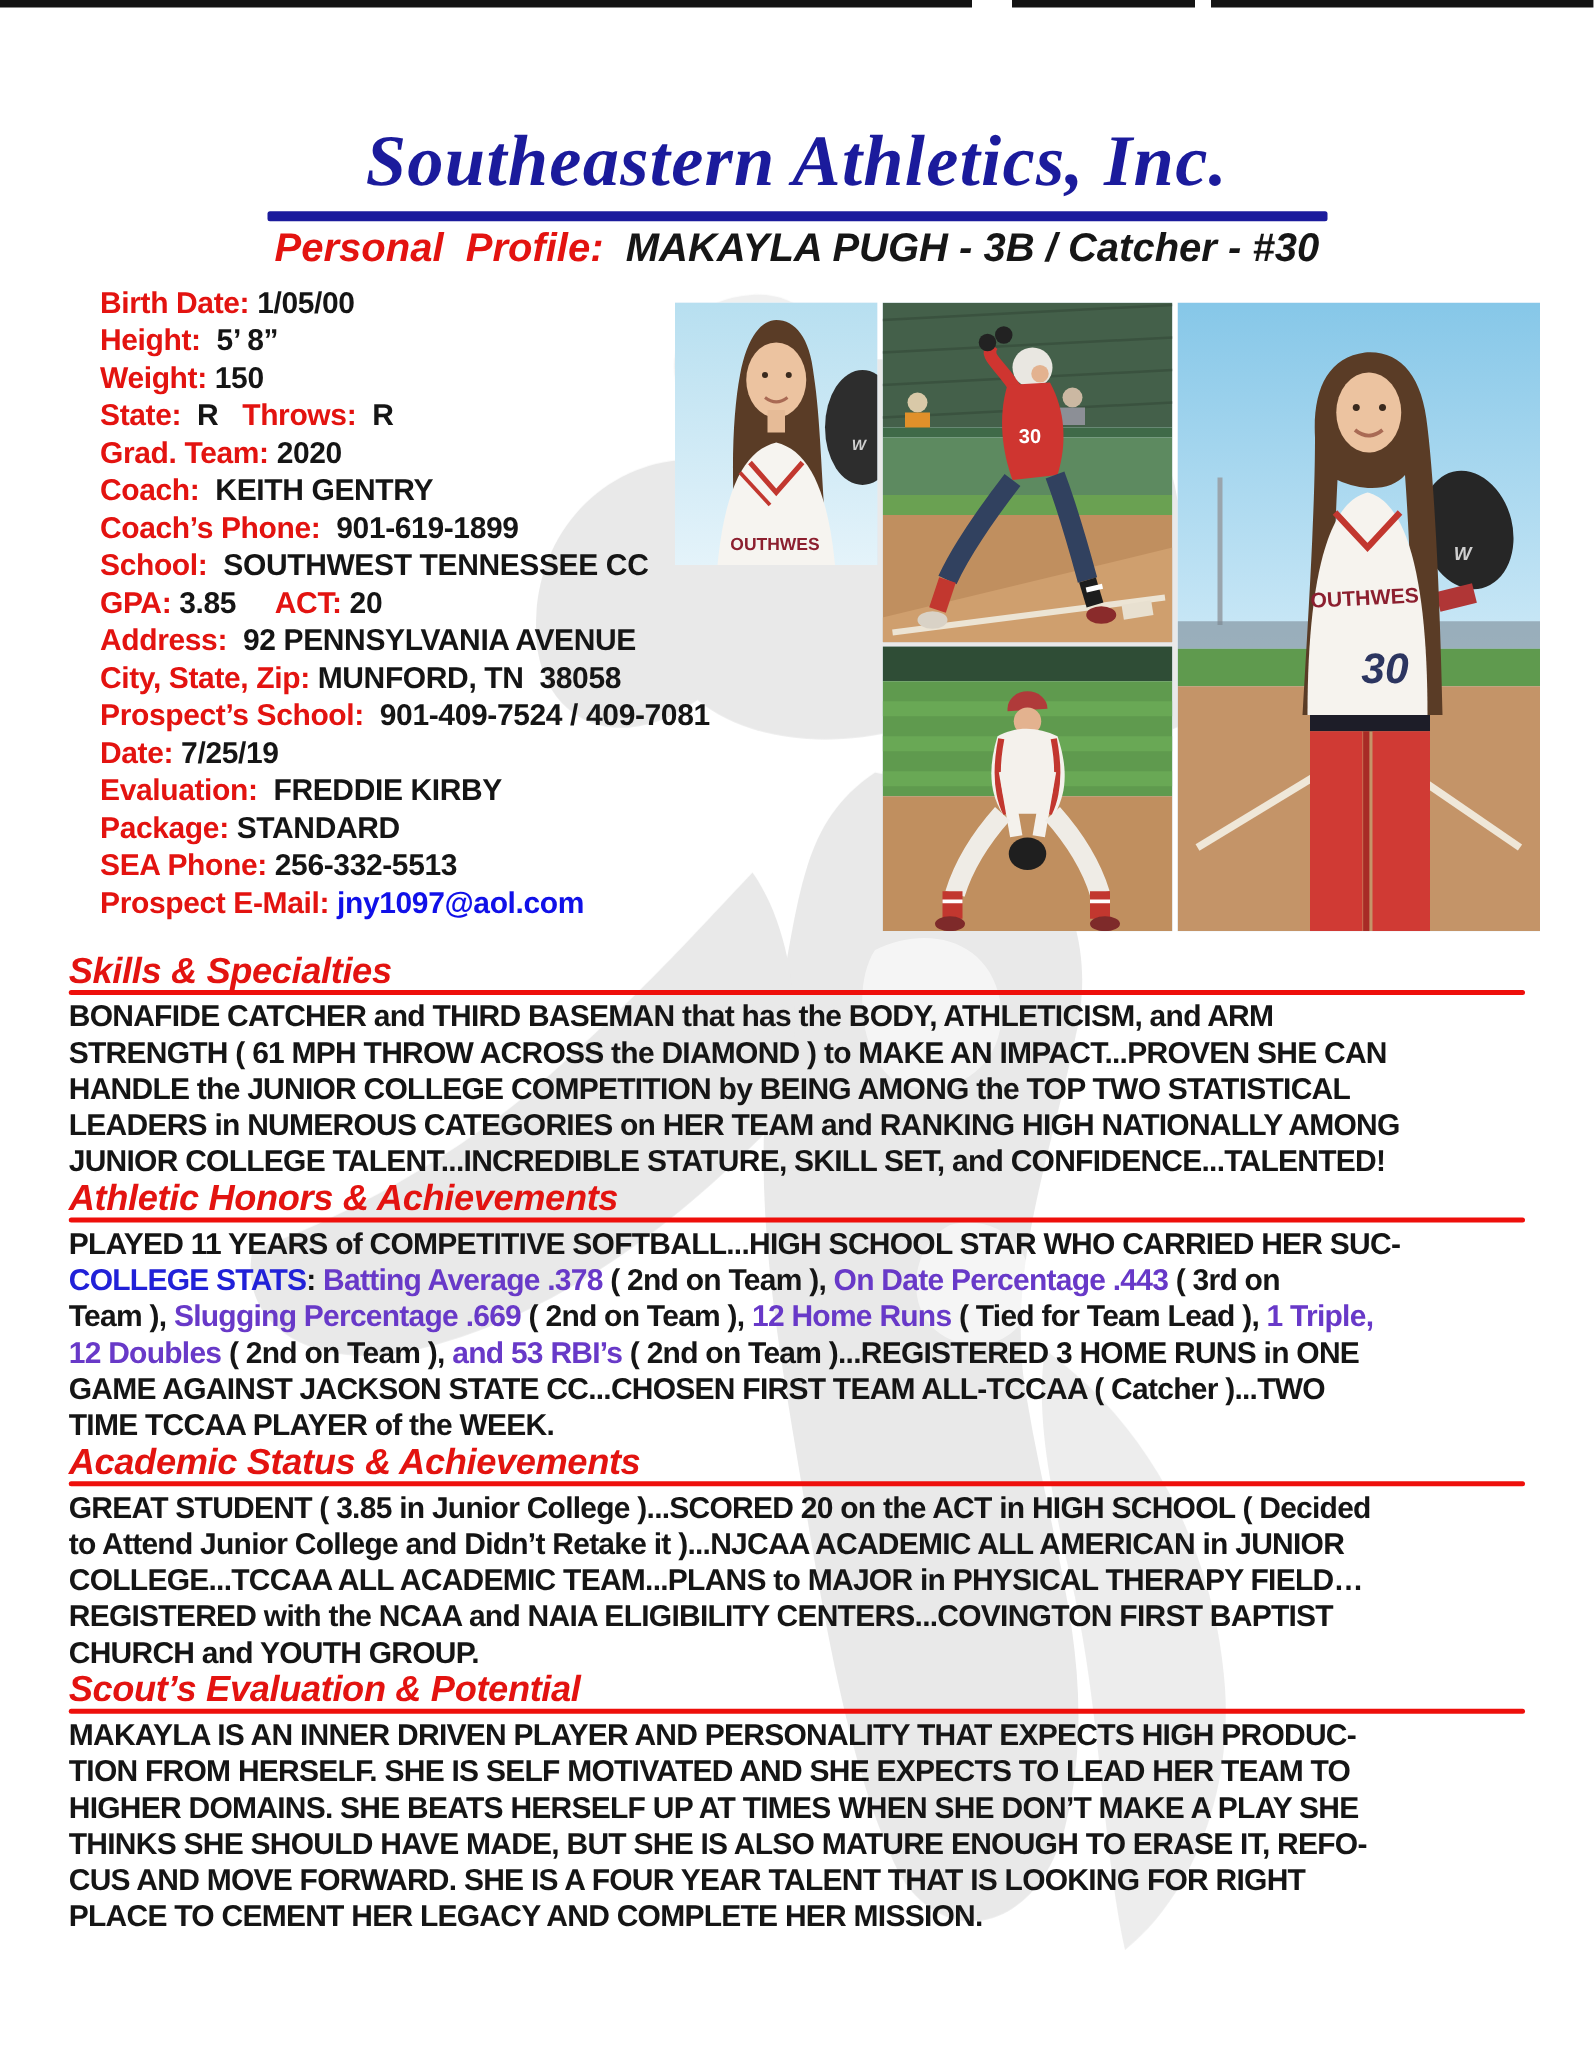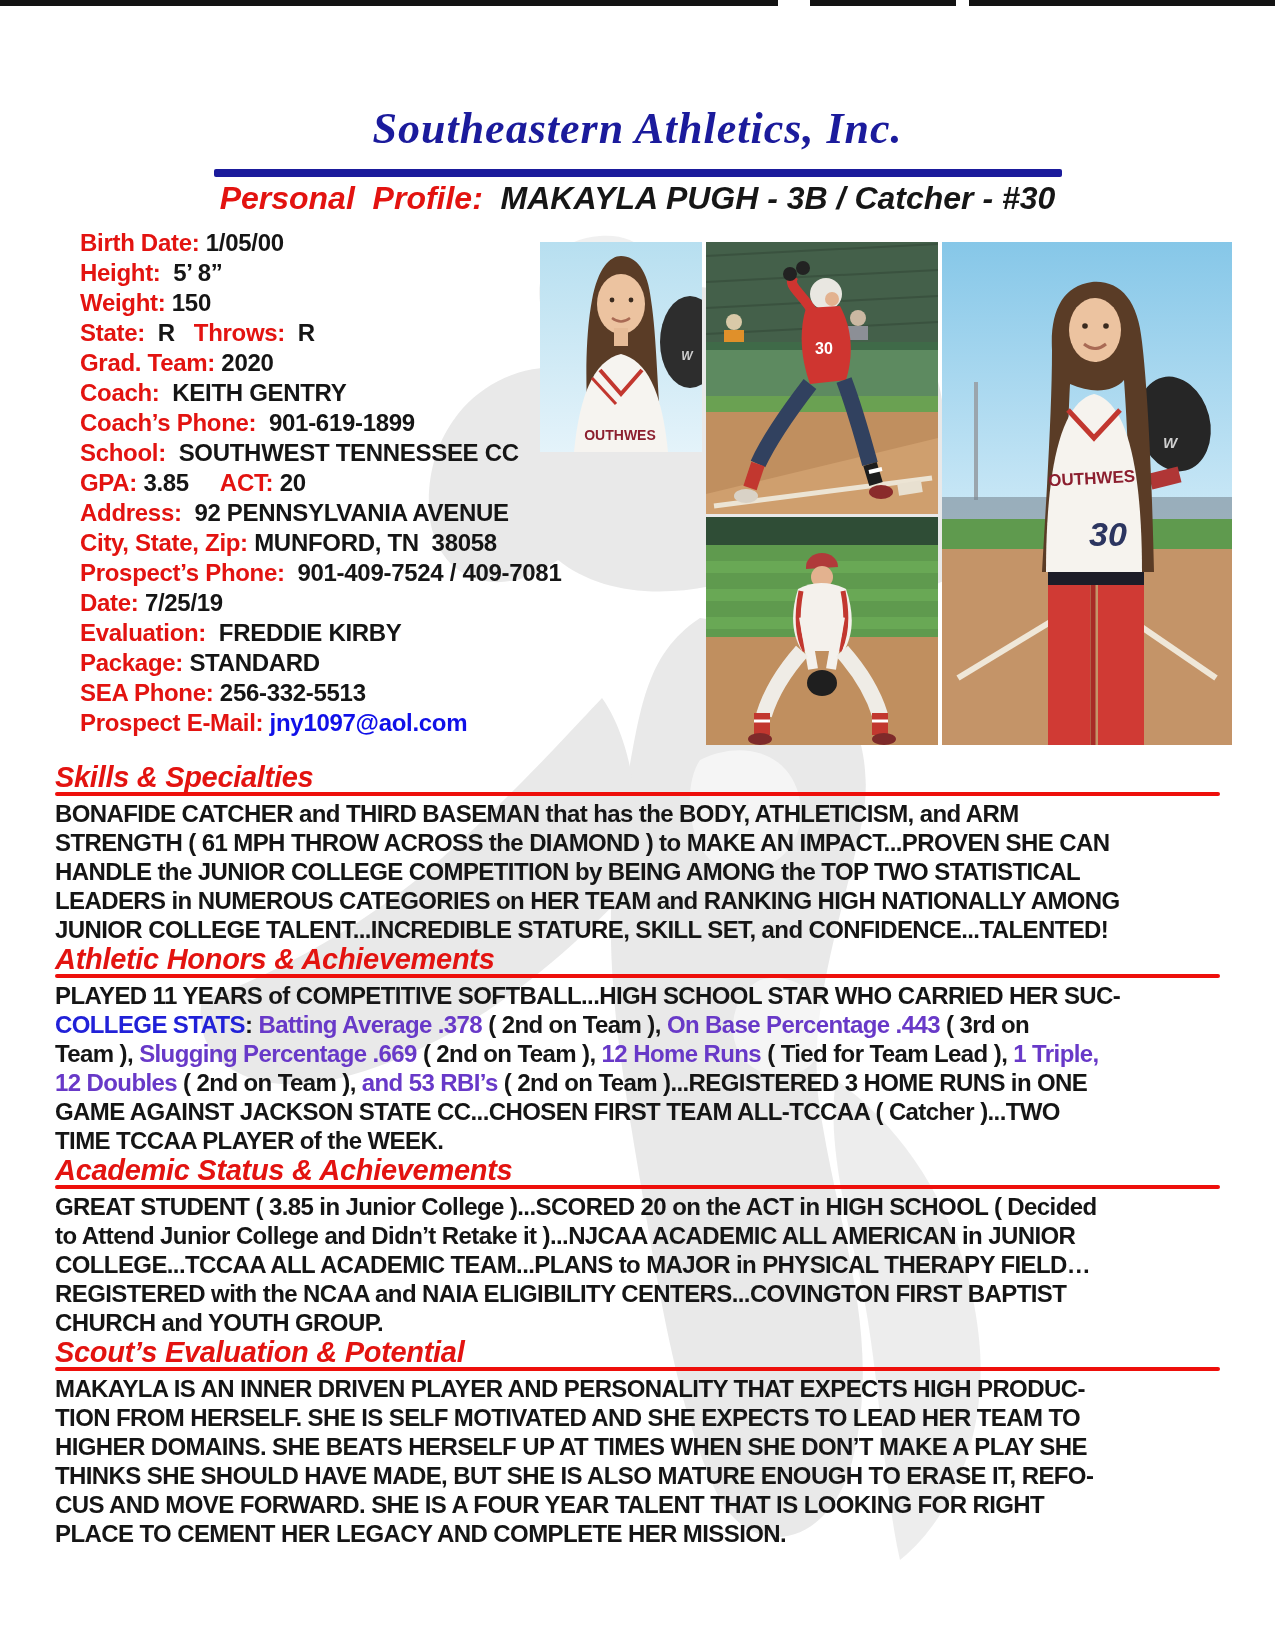--- a/index.html
+++ b/index.html
@@ -14,21 +14,21 @@
     position:absolute;top:0;left:0;width:100%;height:6px;
     background:linear-gradient(90deg,#131313 0 61%,#ffffff 61% 63.5%,#131313 63.5% 75%,#ffffff 75% 76%,#131313 76% 100%);
   }
   
   .watermark{position:absolute;top:0;left:0;z-index:0;}
   
   .header{position:relative;z-index:2;text-align:center;}
   .title{
     margin:0;padding-top:94px;
     font-family:"Liberation Serif",serif;
-    font-size:44px;line-height:70px;
+    font-size:58px;line-height:70px;
     font-weight:bold;font-style:italic;
     color:#1b1b9c;letter-spacing:1px;
   }
   .title-rule{
     width:848px;height:8px;margin:5px auto 0;
     background:#1b1b9c;border-radius:2px;
   }
   .subtitle{
     margin-top:5px;
     font-size:32px;line-height:32px;
@@ -103,21 +103,21 @@
       <div class="detail-line"><span class="c-red">Height:  </span><span class="c-black">5’ 8”</span></div>
       <div class="detail-line"><span class="c-red">Weight: </span><span class="c-black">150</span></div>
       <div class="detail-line"><span class="c-red">State:  </span><span class="c-black">R   </span><span class="c-red">Throws:  </span><span class="c-black">R</span></div>
       <div class="detail-line"><span class="c-red">Grad. Team: </span><span class="c-black">2020</span></div>
       <div class="detail-line"><span class="c-red">Coach:  </span><span class="c-black">KEITH GENTRY</span></div>
       <div class="detail-line"><span class="c-red">Coach’s Phone:  </span><span class="c-black">901-619-1899</span></div>
       <div class="detail-line"><span class="c-red">School:  </span><span class="c-black">SOUTHWEST TENNESSEE CC</span></div>
       <div class="detail-line"><span class="c-red">GPA: </span><span class="c-black">3.85     </span><span class="c-red">ACT: </span><span class="c-black">20</span></div>
       <div class="detail-line"><span class="c-red">Address:  </span><span class="c-black">92 PENNSYLVANIA AVENUE</span></div>
       <div class="detail-line"><span class="c-red">City, State, Zip: </span><span class="c-black">MUNFORD, TN  38058</span></div>
-      <div class="detail-line"><span class="c-red">Prospect’s Phone:  </span><span class="c-black">901-409-7524 / 409-7081</span></div>
+      <div class="detail-line"><span class="c-red">Prospect’s School:  </span><span class="c-black">901-409-7524 / 409-7081</span></div>
       <div class="detail-line"><span class="c-red">Date: </span><span class="c-black">7/25/19</span></div>
       <div class="detail-line"><span class="c-red">Evaluation:  </span><span class="c-black">FREDDIE KIRBY</span></div>
       <div class="detail-line"><span class="c-red">Package: </span><span class="c-black">STANDARD</span></div>
       <div class="detail-line"><span class="c-red">SEA Phone: </span><span class="c-black">256-332-5513</span></div>
       <div class="detail-line"><span class="c-red">Prospect E-Mail: </span><span class="c-link">jny1097@aol.com</span></div>
     </div>
 
   <div class="collage">
 
     <div class="photo ph-headshot">
@@ -256,21 +256,21 @@
         <div class="t-line"><span class="c-black">BONAFIDE CATCHER and THIRD BASEMAN that has the BODY, ATHLETICISM, and ARM</span></div>
         <div class="t-line"><span class="c-black">STRENGTH ( 61 MPH THROW ACROSS the DIAMOND ) to MAKE AN IMPACT...PROVEN SHE CAN</span></div>
         <div class="t-line"><span class="c-black">HANDLE the JUNIOR COLLEGE COMPETITION by BEING AMONG the TOP TWO STATISTICAL</span></div>
         <div class="t-line"><span class="c-black">LEADERS in NUMEROUS CATEGORIES on HER TEAM and RANKING HIGH NATIONALLY AMONG</span></div>
         <div class="t-line"><span class="c-black">JUNIOR COLLEGE TALENT...INCREDIBLE STATURE, SKILL SET, and CONFIDENCE...TALENTED!</span></div>
       </div>
       <div class="section">
         <div class="section-heading">Athletic Honors &amp; Achievements</div>
         <div class="rule"></div>
         <div class="t-line"><span class="c-black">PLAYED 11 YEARS of COMPETITIVE SOFTBALL...HIGH SCHOOL STAR WHO CARRIED HER SUC-</span></div>
-        <div class="t-line"><span class="c-blue">COLLEGE STATS</span><span class="c-black">: </span><span class="c-purple">Batting Average .378</span><span class="c-black"> ( 2nd on Team ), </span><span class="c-purple">On Base Percentage .443</span><span class="c-black"> ( 3rd on</span></div>
+        <div class="t-line"><span class="c-blue">COLLEGE STATS</span><span class="c-black">: </span><span class="c-purple">Batting Average .378</span><span class="c-black"> ( 2nd on Team ), </span><span class="c-purple">On Date Percentage .443</span><span class="c-black"> ( 3rd on</span></div>
         <div class="t-line"><span class="c-black">Team ), </span><span class="c-purple">Slugging Percentage .669</span><span class="c-black"> ( 2nd on Team ), </span><span class="c-purple">12 Home Runs</span><span class="c-black"> ( Tied for Team Lead ), </span><span class="c-purple">1 Triple,</span></div>
         <div class="t-line"><span class="c-purple">12 Doubles</span><span class="c-black"> ( 2nd on Team ), </span><span class="c-purple">and 53 RBI’s</span><span class="c-black"> ( 2nd on Team )...REGISTERED 3 HOME RUNS in ONE</span></div>
         <div class="t-line"><span class="c-black">GAME AGAINST JACKSON STATE CC...CHOSEN FIRST TEAM ALL-TCCAA ( Catcher )...TWO</span></div>
         <div class="t-line"><span class="c-black">TIME TCCAA PLAYER of the WEEK.</span></div>
       </div>
       <div class="section">
         <div class="section-heading">Academic Status &amp; Achievements</div>
         <div class="rule"></div>
         <div class="t-line"><span class="c-black">GREAT STUDENT ( 3.85 in Junior College )...SCORED 20 on the ACT in HIGH SCHOOL ( Decided</span></div>
         <div class="t-line"><span class="c-black">to Attend Junior College and Didn’t Retake it )...NJCAA ACADEMIC ALL AMERICAN in JUNIOR</span></div>

